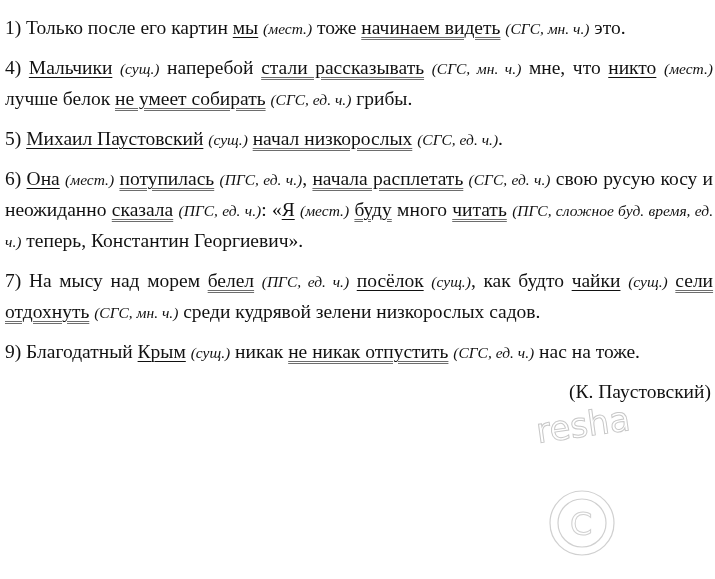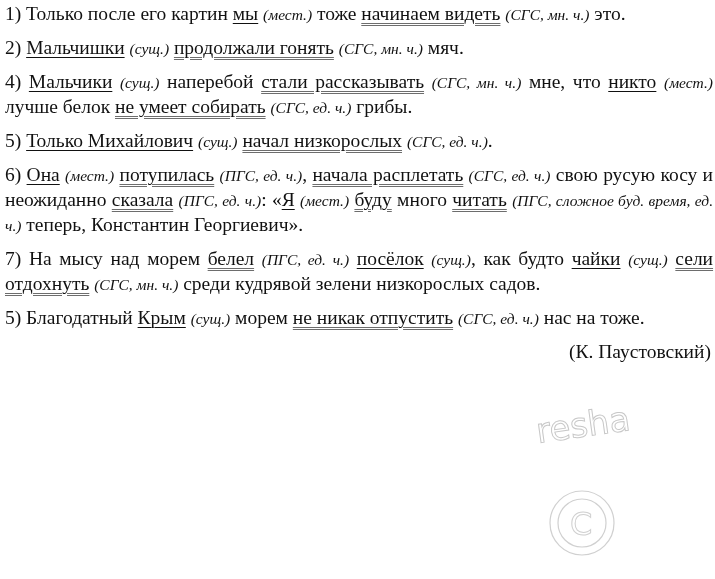--- a/index.html
+++ b/index.html
@@ -2,44 +2,43 @@
 <html><head>
   <meta charset="utf-8">
   <style>
     html, body { margin: 0; padding: 0; background: #ffffff; }
     body {
       width: 715px; height: 579px; overflow: hidden; position: relative;
       font-family: "Liberation Serif", "DejaVu Serif", serif;
       color: #111111;
     }
     #doc {
-      position: absolute; left: 5px; top: 2px; width: 708px;
-      font-size: 19.5px; line-height: 24px;
+      position: absolute; left: 5px; top: 13px; width: 708px;
+      font-size: 19.5px; line-height: 30px;
     }
     .para { margin: 0 0 9px 0; text-align: justify; text-align-last: left; }
     .subj { text-decoration: underline; text-decoration-thickness: 1px; text-underline-offset: 3px; }
     .pred { text-decoration: underline double; text-decoration-color: #6d6d6d; text-decoration-thickness: 1px; text-underline-offset: 3px; }
     .note { font-style: italic; font-size: 15.5px; }
     .author { text-align: right; margin-top: 1px; padding-right: 2px; }
     #watermark {
       position: absolute; left: 520px; top: 395px; width: 190px; height: 180px;
       pointer-events: none;
     }
   </style>
 </head>
 <body>
 
 <div id="doc">
     <p class="para"><span>1) Только после его картин </span><span class="subj">мы</span><span> </span><span class="note">(мест.)</span><span> тоже </span><span class="pred">начинаем видеть</span><span> </span><span class="note">(СГС, мн. ч.)</span><span> это.</span></p>
-    <p class="para"><span>2) </span><span class="subj">Мальчишки</span><span> </span><span class="note">(сущ.)</span><span> </span><span class="pred">продолжали гонять</span><span> </span><span class="note">(СГС, мн. ч.)</span><span> мяч.</span></p>
     <p class="para"><span>4) </span><span class="subj">Мальчики</span><span> </span><span class="note">(сущ.)</span><span> наперебой </span><span class="pred">стали рассказывать</span><span> </span><span class="note">(СГС, мн. ч.)</span><span> мне, что </span><span class="subj">никто</span><span> </span><span class="note">(мест.)</span><span> лучше белок </span><span class="pred">не умеет собирать</span><span> </span><span class="note">(СГС, ед. ч.)</span><span> грибы.</span></p>
-    <p class="para"><span>5) </span><span class="subj">Только Михайлович</span><span> </span><span class="note">(сущ.)</span><span> </span><span class="pred">начал низкорослых</span><span> </span><span class="note">(СГС, ед. ч.)</span><span>.</span></p>
+    <p class="para"><span>5) </span><span class="subj">Михаил Паустовский</span><span> </span><span class="note">(сущ.)</span><span> </span><span class="pred">начал низкорослых</span><span> </span><span class="note">(СГС, ед. ч.)</span><span>.</span></p>
     <p class="para"><span>6) </span><span class="subj">Она</span><span> </span><span class="note">(мест.)</span><span> </span><span class="pred">потупилась</span><span> </span><span class="note">(ПГС, ед. ч.)</span><span>, </span><span class="pred">начала расплетать</span><span> </span><span class="note">(СГС, ед. ч.)</span><span> свою русую косу и неожиданно </span><span class="pred">сказала</span><span> </span><span class="note">(ПГС, ед. ч.)</span><span>: «</span><span class="subj">Я</span><span> </span><span class="note">(мест.)</span><span> </span><span class="pred">буду</span><span> много </span><span class="pred">читать</span><span> </span><span class="note">(ПГС, сложное буд. время, ед. ч.)</span><span> теперь, Константин Георгиевич».</span></p>
     <p class="para"><span>7) На мысу над морем </span><span class="pred">белел</span><span> </span><span class="note">(ПГС, ед. ч.)</span><span> </span><span class="subj">посёлок</span><span> </span><span class="note">(сущ.)</span><span>, как будто </span><span class="subj">чайки</span><span> </span><span class="note">(сущ.)</span><span> </span><span class="pred">сели отдохнуть</span><span> </span><span class="note">(СГС, мн. ч.)</span><span> среди кудрявой зелени низкорослых садов.</span></p>
-    <p class="para"><span>5) Благодатный </span><span class="subj">Крым</span><span> </span><span class="note">(сущ.)</span><span> морем </span><span class="pred">не никак отпустить</span><span> </span><span class="note">(СГС, ед. ч.)</span><span> нас на тоже.</span></p>
+    <p class="para"><span>9) Благодатный </span><span class="subj">Крым</span><span> </span><span class="note">(сущ.)</span><span> никак </span><span class="pred">не никак отпустить</span><span> </span><span class="note">(СГС, ед. ч.)</span><span> нас на тоже.</span></p>
     <div class="author">(К. Паустовский)</div>
   </div>
 
 <svg id="watermark" viewBox="0 0 190 180">
   <text x="0" y="0" font-family="DejaVu Sans, sans-serif" font-size="34" fill="none" stroke="#c8c8c8" stroke-width="1" transform="translate(18,48) rotate(-8)">resha</text>
   <circle cx="62" cy="128" r="32" fill="none" stroke="#d0d0d0" stroke-width="1.2"></circle>
   <circle cx="62" cy="128" r="24" fill="none" stroke="#d0d0d0" stroke-width="1.2"></circle>
   <text x="50" y="140" font-family="DejaVu Sans, sans-serif" font-size="32" fill="none" stroke="#d0d0d0" stroke-width="1">C</text>
 </svg>
 

